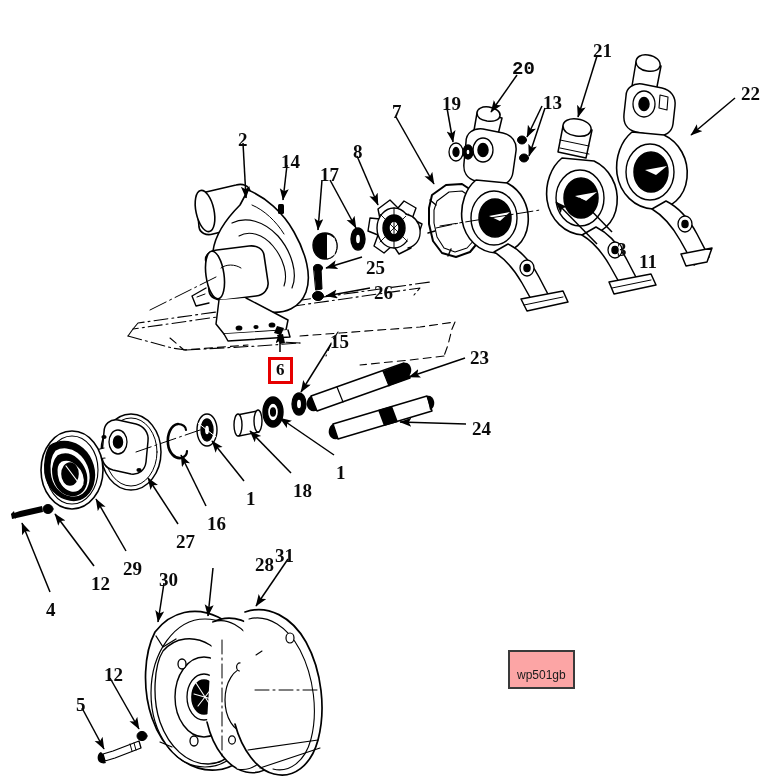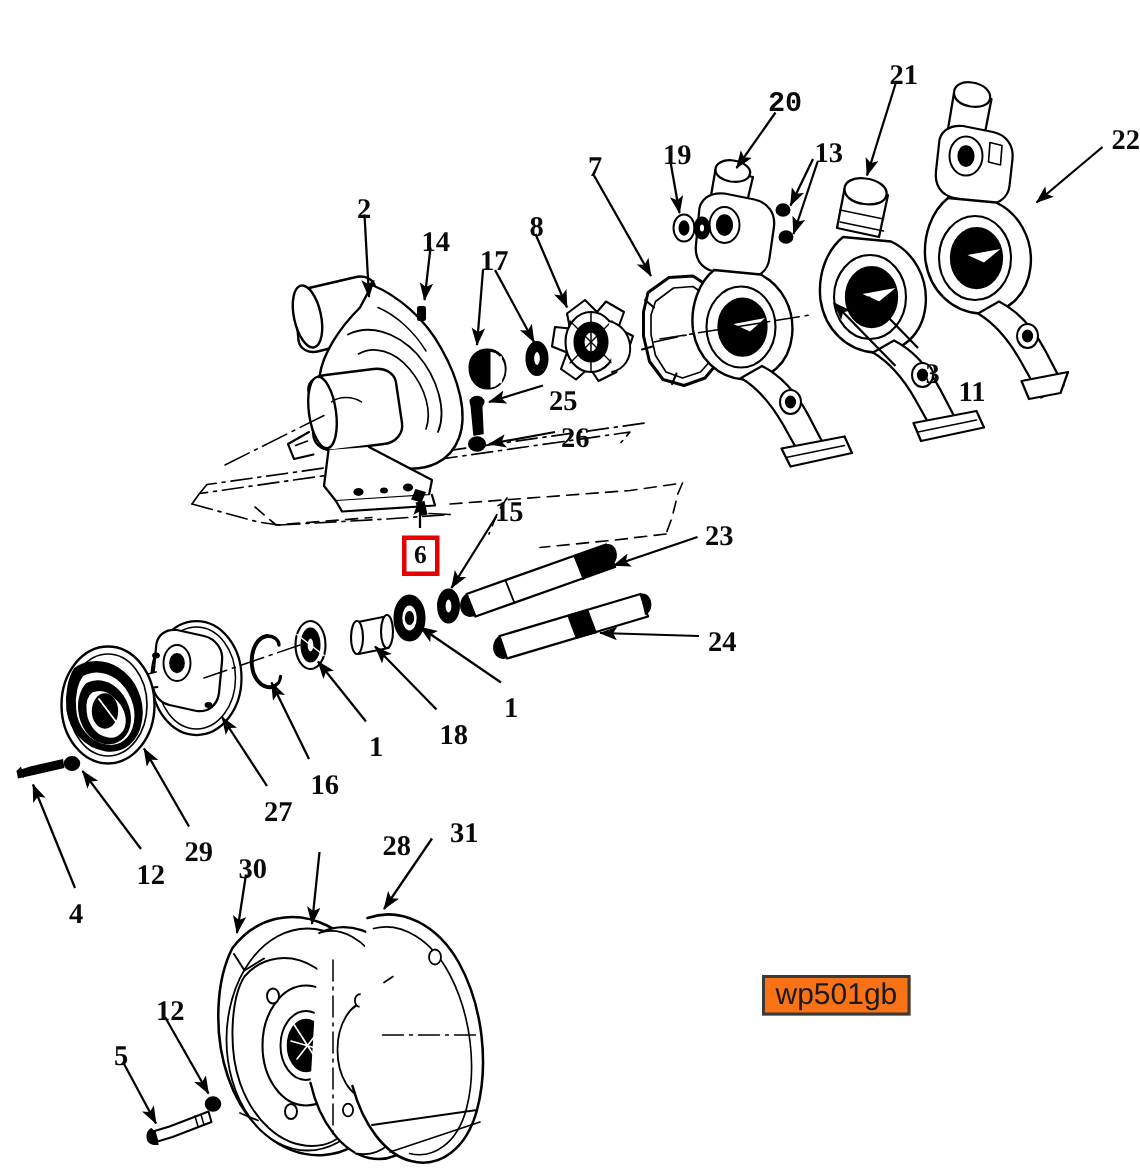--- a/index.html
+++ b/index.html
@@ -35,24 +35,24 @@
     background:#ffffff;
     padding:1px 5px 2px 5px;
     font-size:17px;
     line-height:18px;
   }
   
   #wm{
     position:absolute;
     left:508px;top:650px;
     border:2px solid #3a3a3a;
-    background:#f97316;
-    padding:2px 7px 3px 7px;
+    background:#fca5a5;
+    padding:14px 7px 3px 7px;
     font-family:"Liberation Sans", sans-serif;
-    font-size:20px;
+    font-size:12px;
     line-height:18px;
     color:#1a1a1a;
     letter-spacing:0px;
   }
 </style>
 </head>
 <body>
 
 <div id="sheet">
 
@@ -455,17 +455,17 @@
       <div class="callout" style="left: 336px; top: 463px;">1</div>
       <div class="callout" style="left: 293px; top: 481px; font-family: Liberation Serif, serif;">18</div>
       <div class="callout" style="left: 246px; top: 489px;">1</div>
       <div class="callout" style="left: 207px; top: 514px;">16</div>
       <div class="callout" style="left: 176px; top: 532px;">27</div>
       <div class="callout" style="left: 123px; top: 559px;">29</div>
       <div class="callout" style="left: 91px; top: 574px;">12</div>
       <div class="callout" style="left: 46px; top: 600px;">4</div>
       <div class="callout" style="left: 159px; top: 570px;">30</div>
       <div class="callout" style="left: 220px; top: 555px; margin-left: 35px;">28</div>
-      <div class="callout" style="left: 300px; top: 546px;">31</div>
+      <div class="callout" style="left: 275px; top: 546px;">31</div>
       <div class="callout" style="left: 104px; top: 665px;">12</div>
       <div class="callout" style="left: 76px; top: 695px;">5</div>
     </div>
 </div>
 
 </body></html>

